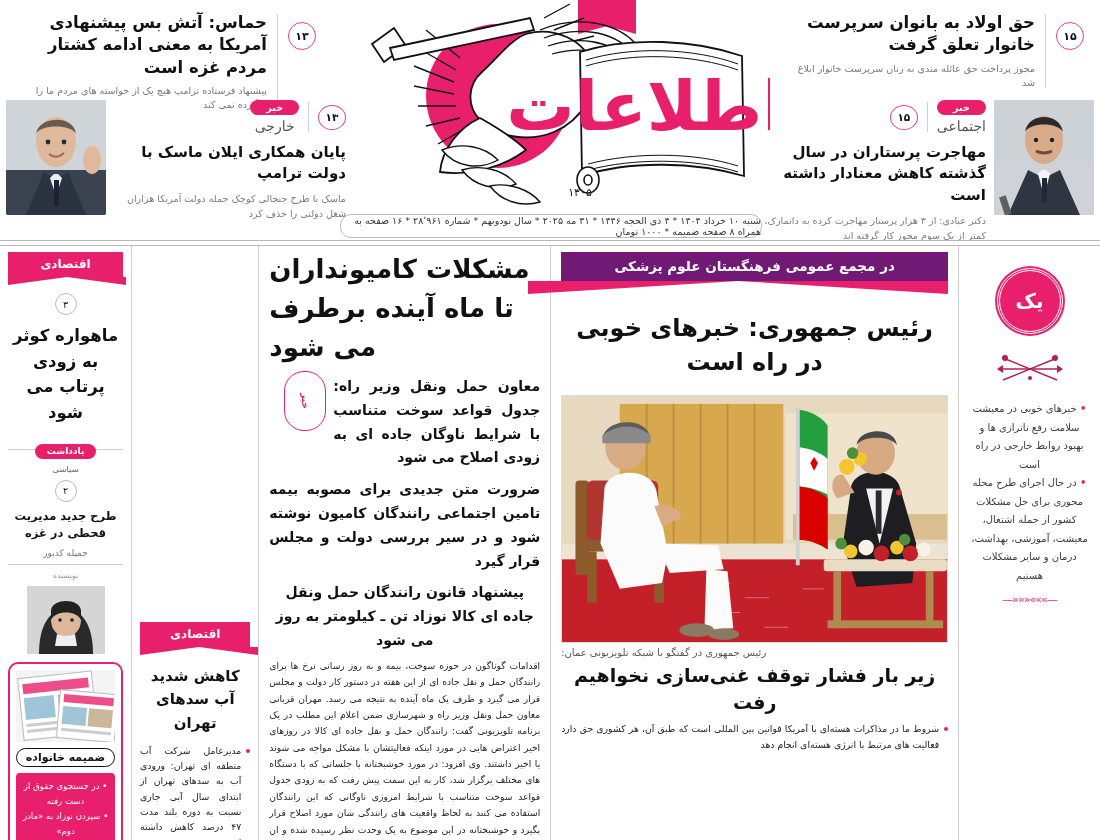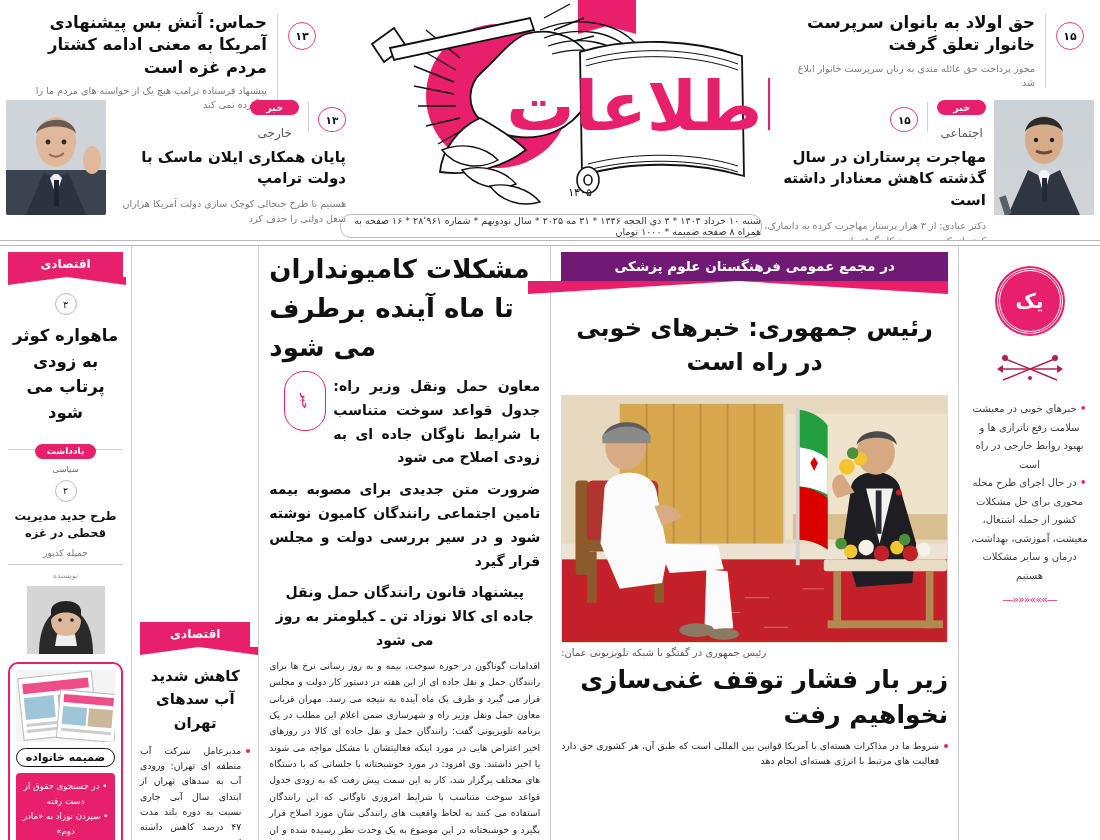--- a/index.html
+++ b/index.html
@@ -49,21 +49,21 @@
   .teaser-inner{display:flex;direction:rtl;gap:8px;}
   .teaser-photo{width:100px;height:115px;flex:0 0 100px;border-radius:2px;overflow:hidden;background:#d8d8d8;}
   .teaser-body{flex:1;}
   .badge-row{display:flex;align-items:center;gap:7px;direction:rtl;justify-content:flex-start;margin-bottom:7px;}
   .pagecircle.sm{width:23px;height:23px;margin-top:0;font-size:10.5px;}
   .badge-stack{display:flex;flex-direction:column;align-items:center;}
   .badge{
     background:#e8206c;color:#fff;font-size:9.5px;font-weight:bold;
     border-radius:9px;padding:2.5px 16px;letter-spacing:.5px;line-height:1;
   }
-  .badge-sub{font-size:12px;color:#555;margin-top:11px;}
+  .badge-sub{font-size:14px;color:#555;margin-top:3px;font-family:Liberation Serif, serif;}
   .teaser-title{font-size:15px;font-weight:bold;line-height:1.45;}
   .teaser-sub{font-size:9.6px;color:#7a7a7a;line-height:1.6;margin-top:6px;}
 
   
   .bigrule{position:absolute;left:0;top:240px;width:1100px;height:4px;background:#fff;border-top:1px solid #b8b8b8;border-bottom:1px solid #b8b8b8;}
 
   
   .cols{position:absolute;left:0;top:246px;width:1100px;height:594px;display:flex;direction:rtl;}
 
   
@@ -76,21 +76,21 @@
     content:"";position:absolute;left:0;right:0;top:100%;height:0;
     border-left:210px solid #e8206c;border-right:210px solid #e8206c;
     border-bottom:13px solid transparent;box-sizing:border-box;
   }
   .main-head{
     font-size:24px;font-weight:bold;line-height:1.42;text-align:center;
     margin-top:30px;letter-spacing:-0.5px;
   }
   .main-photo{width:100%;height:248px;margin-top:16px;border:1px solid #ddd;box-sizing:border-box;overflow:hidden;position:relative;}
   .sub-kicker{font-size:10px;color:#555;text-align:left;margin-top:4px;}
-  .sub-head{font-size:25px;font-weight:bold;margin-top:4px;line-height:1.4;}
+  .sub-head{font-size:19px;font-weight:bold;text-align:center;margin-top:4px;line-height:1.4;}
   .bullets{margin-top:6px;}
   .bullet{
     font-size:9.3px;line-height:1.65;color:#222;text-align:justify;
     padding-right:9px;position:relative;margin-bottom:3px;
   }
   .bullet:before{content:"";position:absolute;right:0;top:6px;width:4px;height:4px;border-radius:50%;background:#e8206c;}
   .cont{display:flex;align-items:center;gap:3px;justify-content:center;margin-top:4px;}
   .cont .num{
     width:18px;height:18px;border-radius:50%;border:1px solid #999;font-size:9px;
     display:flex;align-items:center;justify-content:center;
@@ -285,21 +285,21 @@
       <div class="teaser-body">
         <div class="badge-row">
           <div class="pagecircle sm">۱۳</div>
           <div class="top-sep" style="height:30px;"></div>
           <div class="badge-stack">
             <div class="badge">خبر</div>
             <div class="badge-sub">خارجی</div>
           </div>
         </div>
         <div class="teaser-title rtl">پایان همکاری ایلان ماسک با دولت ترامپ</div>
-        <div class="teaser-sub rtl">هستیم با طرح جنجالی کوچک سازی دولت آمریکا هزاران شغل دولتی را حذف کرد</div>
+        <div class="teaser-sub rtl">ماسک با طرح جنجالی کوچک جمله دولت آمریکا هزاران شغل دولتی را حذف کرد</div>
       </div>
     </div>
   </div>
 
   <div class="teaser right">
     <div class="teaser-inner">
       <div class="teaser-photo">
         <svg class="ph" viewBox="0 0 100 115" preserveAspectRatio="xMidYMid slice">
           <rect width="100" height="115" fill="#cdd2d6"></rect>
           <rect y="66" width="100" height="49" fill="#cfd3d7"></rect>

